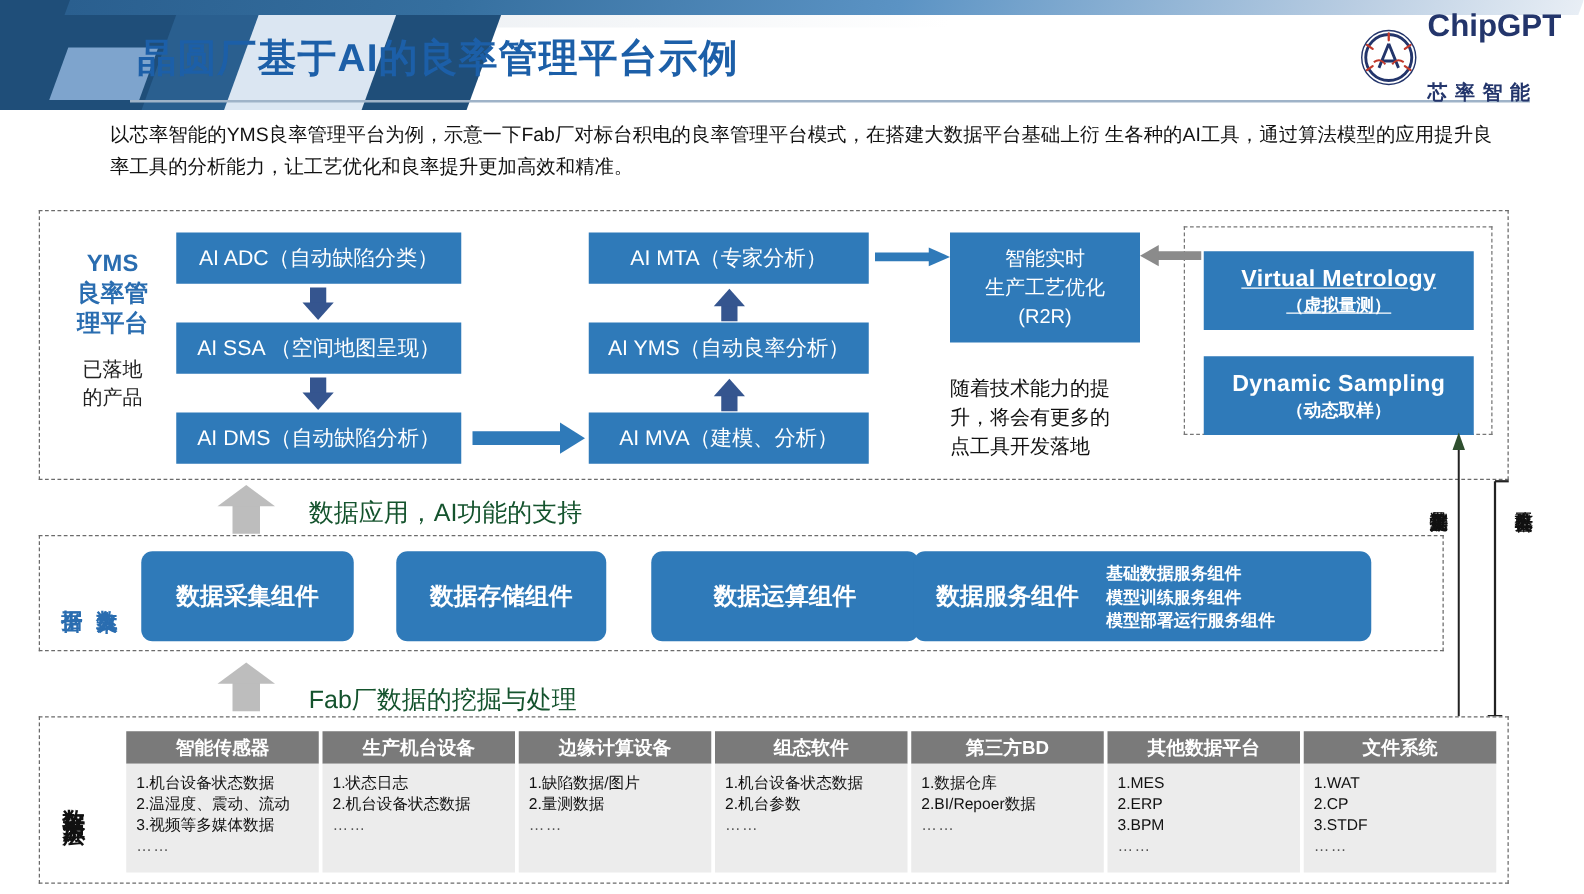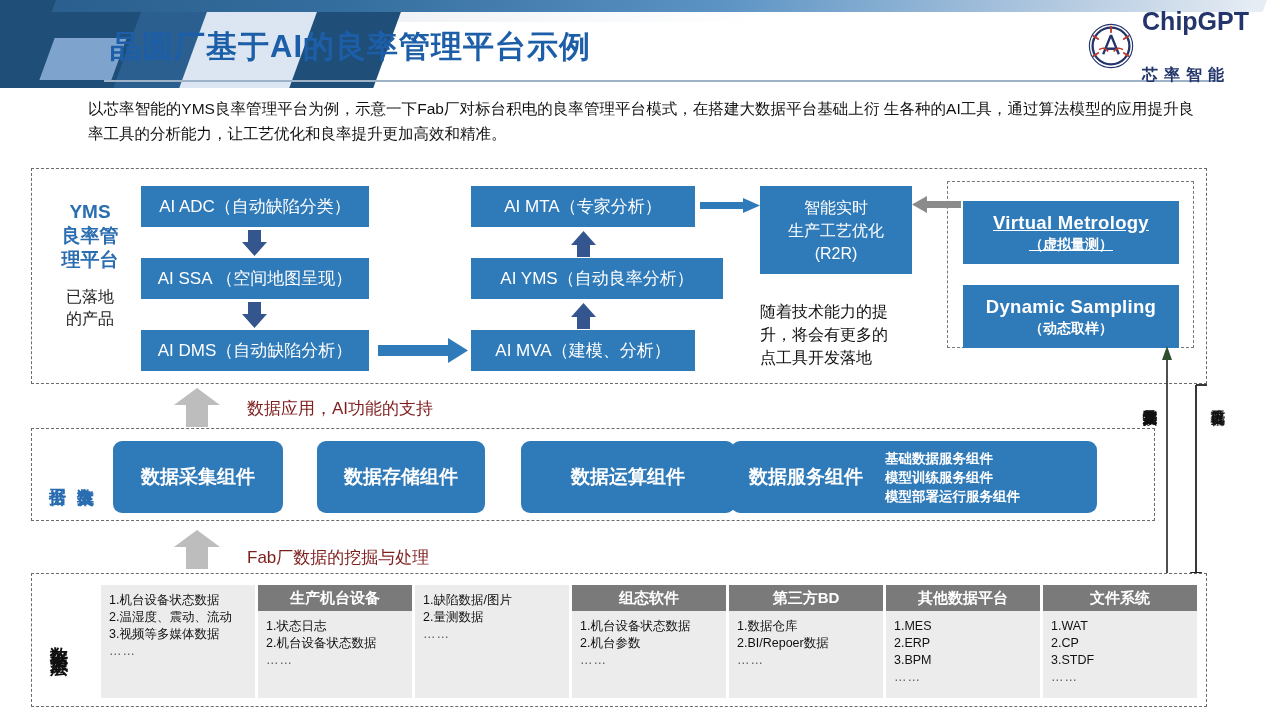--- a/index.html
+++ b/index.html
@@ -83,21 +83,21 @@
   .bluebox {
     position:absolute; background:#2f7ab9; color:#fff;
     display:flex; align-items:center; justify-content:center;
     font-size:17px; white-space:nowrap;
   }
 
   .b-adc { left:141px; top:186px; width:228px; height:41px; }
   .b-ssa { left:141px; top:258px; width:228px; height:41px; }
   .b-dms { left:141px; top:330px; width:228px; height:41px; }
   .b-mta { left:471px; top:186px; width:224px; height:41px; }
-  .b-yms { left:471px; top:258px; width:252px; height:41px; }
+  .b-yms { left:471px; top:258px; width:224px; height:41px; }
   .b-mva { left:471px; top:330px; width:224px; height:41px; }
 
   .b-r2r {
     left:760px; top:186px; width:152px; height:88px;
     flex-direction:column; line-height:23px; font-size:16px;
   }
 
   .vm-dash {
     position:absolute; left:947px; top:181px; width:247px; height:167px;
     border:1.4px dashed #777; background:#fff;
@@ -139,21 +139,21 @@
   .dp-2 { left:317px; width:168px; }
   .dp-3 { left:521px; width:214px; }
   .dp-4 { left:731px; width:366px; justify-content:flex-start; padding-left:18px; }
   .dp-4 .title { font-size:19px; font-weight:bold; white-space:nowrap; }
   .dp-4 .bullets {
     margin-left:22px; font-size:13.5px; font-weight:bold;
     line-height:19px; white-space:nowrap;
   }
 
   .dp-note {
-    position:absolute; font-size:17px; color:#7f1d1d; white-space:nowrap;
+    position:absolute; font-size:20px; color:#14532d; white-space:nowrap;
   }
   .dp-note-top { left:247px; top:397px; }
   .dp-note-bot { left:247px; top:546px; }
 
   
   .src-box {
     position:absolute; left:31px; top:573px; width:1176px; height:134px;
     border:1.6px dashed #6b6b6b; background:#fff;
   }
   .src-vlabel {
@@ -352,36 +352,38 @@
   </div>
 
   <div class="dp-note dp-note-top">数据应用，AI功能的支持</div>
   <div class="dp-note dp-note-bot">Fab厂数据的挖掘与处理</div>
 
   <div class="src-box"></div>
   <div class="src-vlabel">数据来源层</div>
 
   <div class="src-table">
     <div class="src-col">
+      <div class="head">智能传感器</div>
       <div class="body">
         <div>1.机台设备状态数据</div>
         <div>2.温湿度、震动、流动</div>
         <div>3.视频等多媒体数据</div>
         <div class="dots">……</div>
       </div>
     </div>
     <div class="src-col">
       <div class="head">生产机台设备</div>
       <div class="body">
         <div>1.状态日志</div>
         <div>2.机台设备状态数据</div>
         <div class="dots">……</div>
       </div>
     </div>
     <div class="src-col">
+      <div class="head">边缘计算设备</div>
       <div class="body">
         <div>1.缺陷数据/图片</div>
         <div>2.量测数据</div>
         <div class="dots">……</div>
       </div>
     </div>
     <div class="src-col">
       <div class="head">组态软件</div>
       <div class="body">
         <div>1.机台设备状态数据</div>

